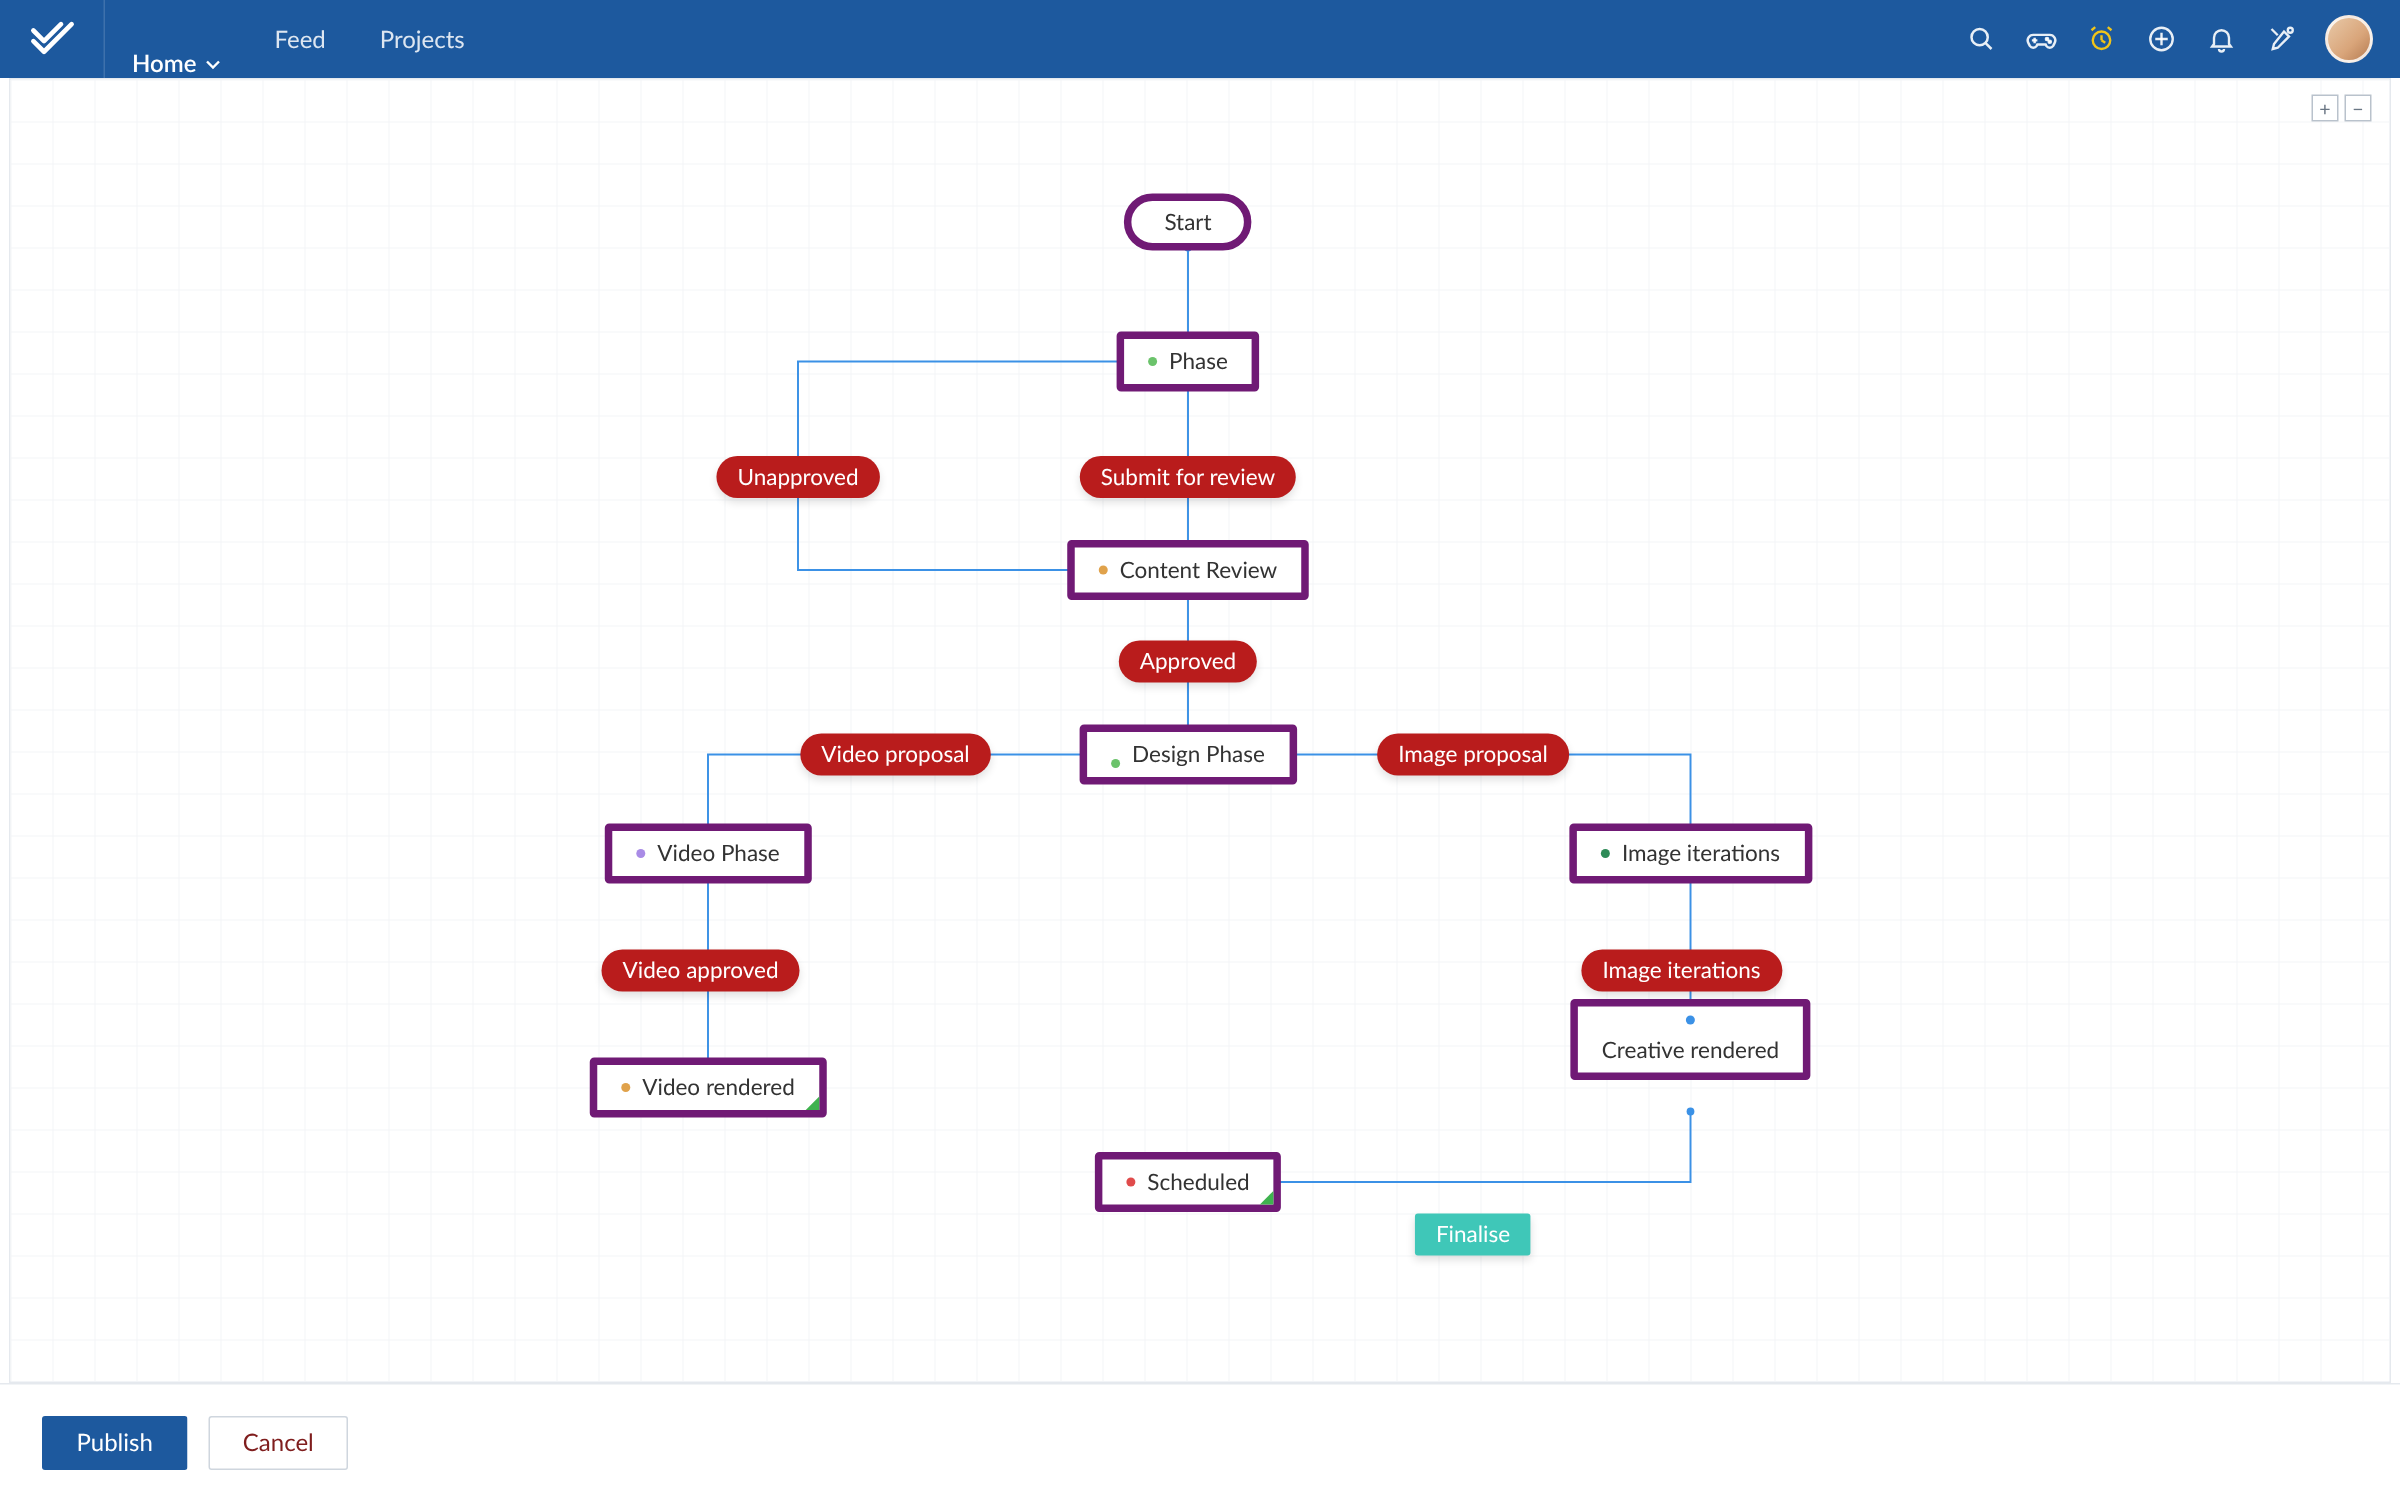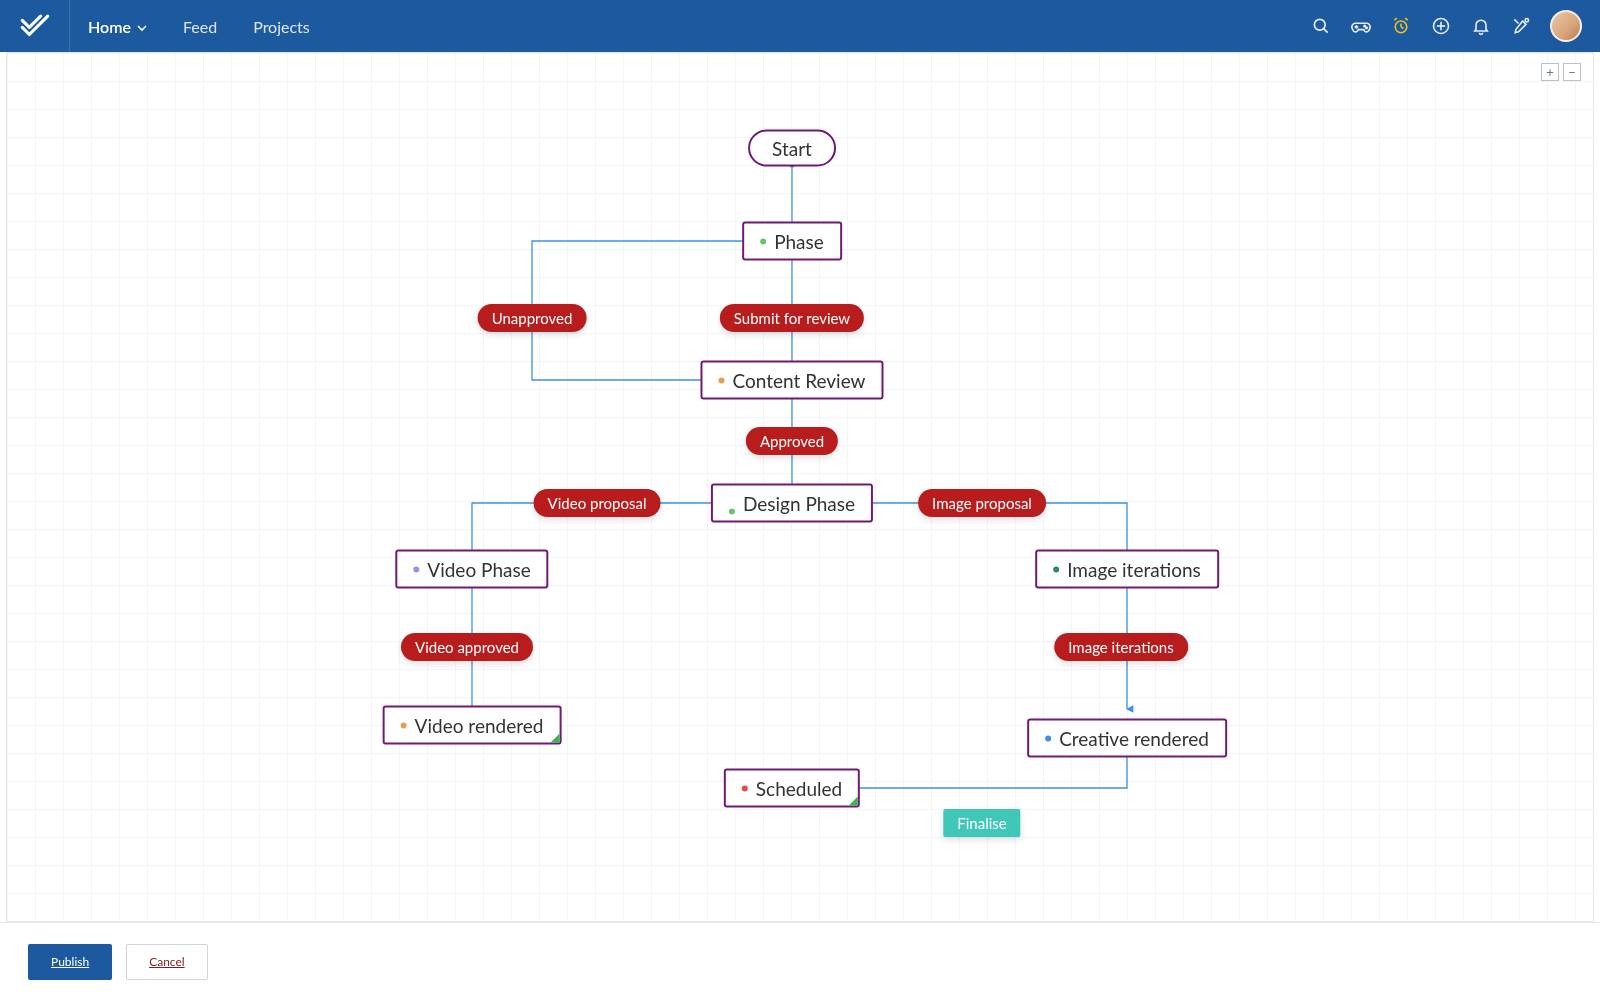--- a/index.html
+++ b/index.html
@@ -29,21 +29,21 @@
   }
   .nav-items { display:flex; align-items:center; height:100%; }
   .nav-item {
     padding: 0 18px;
     height: 100%;
     display:flex; align-items:center;
     color: rgba(255,255,255,.85);
     cursor:pointer;
     font-size:16px;
   }
-  .nav-item.active { font-weight:600; color:#fff; }
+  .nav-item.active { font-weight:600; color:#fff;align-items:flex-end; }
   .nav-item .caret { margin-left:6px; }
   .nav-spacer { flex:1; }
   .nav-icons { display:flex; align-items:center; gap:18px; padding-right:18px; height:100%; }
   .nav-icons .icon { width:22px; height:22px; display:flex; align-items:center; justify-content:center; color:rgba(255,255,255,.9); cursor:pointer; }
   .nav-icons .icon.highlight { color:#f0c419; }
   .avatar {
     width:32px; height:32px; border-radius:50%;
     background: linear-gradient(135deg,#e8c9a8 0%, #d9a57a 60%, #b67c52 100%);
     border:2px solid rgba(255,255,255,.8);
     overflow:hidden;
@@ -84,25 +84,25 @@
     pointer-events:none;
   }
 
   .nodes-layer { position:absolute; inset:0; }
 
   
   .state-node {
     position:absolute;
     transform: translate(-50%, -50%);
     background:#fff;
-    border:2px solid #701a75;
+    border:5px solid #701a75;
     border-radius:3px;
     padding:6px 16px;
     display:flex; align-items:center; gap:8px;
-    font-size:19px;
+    font-size:15px;
     color:#333;
     white-space:nowrap;
     cursor:pointer;
   }
   .state-node.start {
     border-radius: 999px;
     padding:5px 22px;
   }
   .state-node .dot {
     width:6px; height:6px; border-radius:50%;
@@ -135,23 +135,22 @@
     height:78px;
     border-top:1px solid #e5e9ee;
     background:#fff;
     display:flex; align-items:center;
     padding:0 28px;
     gap:14px;
   }
   .btn {
     height:36px; padding:0 22px;
     display:inline-flex; align-items:center; justify-content:center;
-    font-size:12px; border-radius:2px; cursor:pointer;
+    font-size:16px; border-radius:2px; cursor:pointer;
     border:1px solid transparent;
-    text-decoration:underline;
   }
   .btn.primary { background:#1d599e; color:#fff; }
   .btn.secondary { background:#fff; color:#7f1d1d; border-color:#cfd6de; }
 </style>
 </head>
 <body>
 
 <div class="topnav">
   <div class="logo-wrap">
     <svg width="34" height="34" viewBox="0 0 24 24" fill="none" stroke="#fff" stroke-width="2.2" stroke-linecap="round" stroke-linejoin="round">
@@ -280,21 +279,21 @@
       </div>
       <div class="state-node" style="left: 465px; top: 672px;">
         <span class="dot" style="background: rgb(224, 162, 75);"></span>
         <span>Video rendered</span>
         <span class="corner-mark"></span>
       </div>
       <div class="state-node" style="left: 1120px; top: 516px;">
         <span class="dot" style="background: rgb(46, 139, 87);"></span>
         <span>Image iterations</span>
       </div>
-      <div class="state-node" style="left: 1120px; top: 685px;">
+      <div class="state-node" style="left: 1120px; top: 640px; flex-direction: column;">
         <span class="dot" style="background: rgb(59, 145, 230);"></span>
         <span>Creative rendered</span>
       </div>
       <div class="state-node" style="left: 785px; top: 735px;">
         <span class="dot" style="background: rgb(224, 75, 75);"></span>
         <span>Scheduled</span>
         <span class="corner-mark"></span>
       </div>
       <div class="action-chip blue" style="left: 785px; top: 265px;">Submit for review</div>
       <div class="action-chip blue" style="left: 525px; top: 265px;">Unapproved</div>

